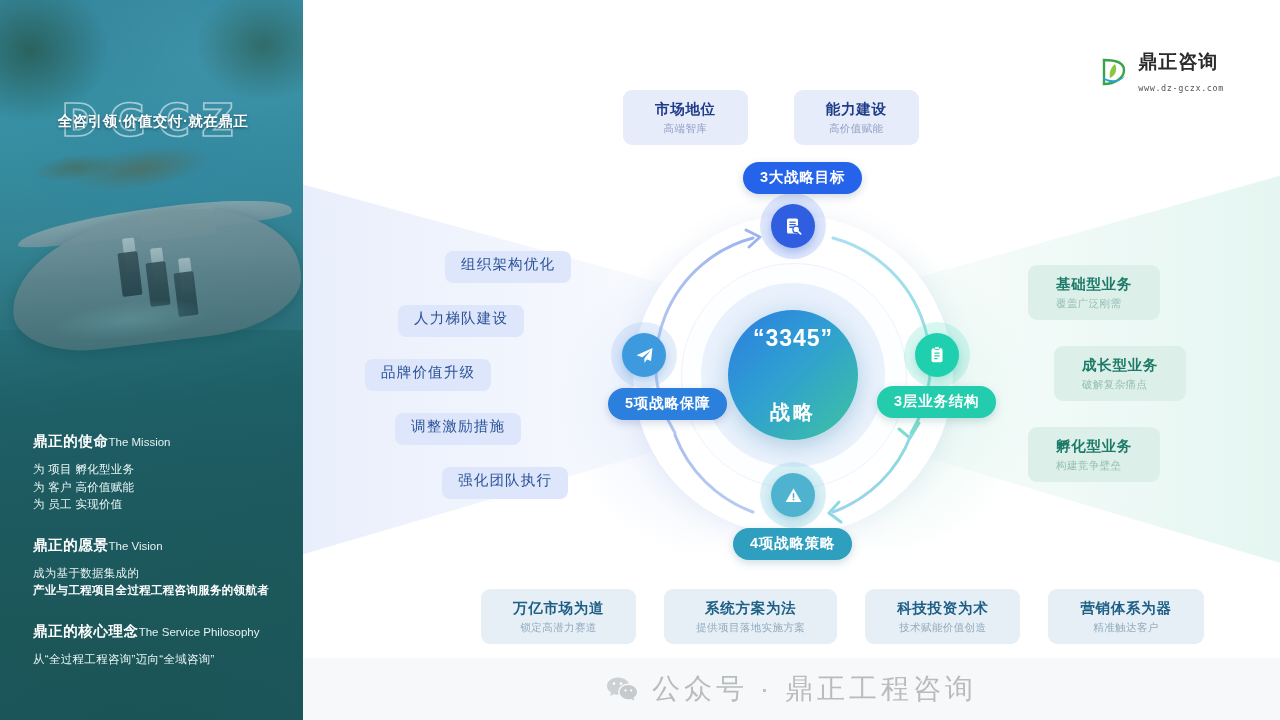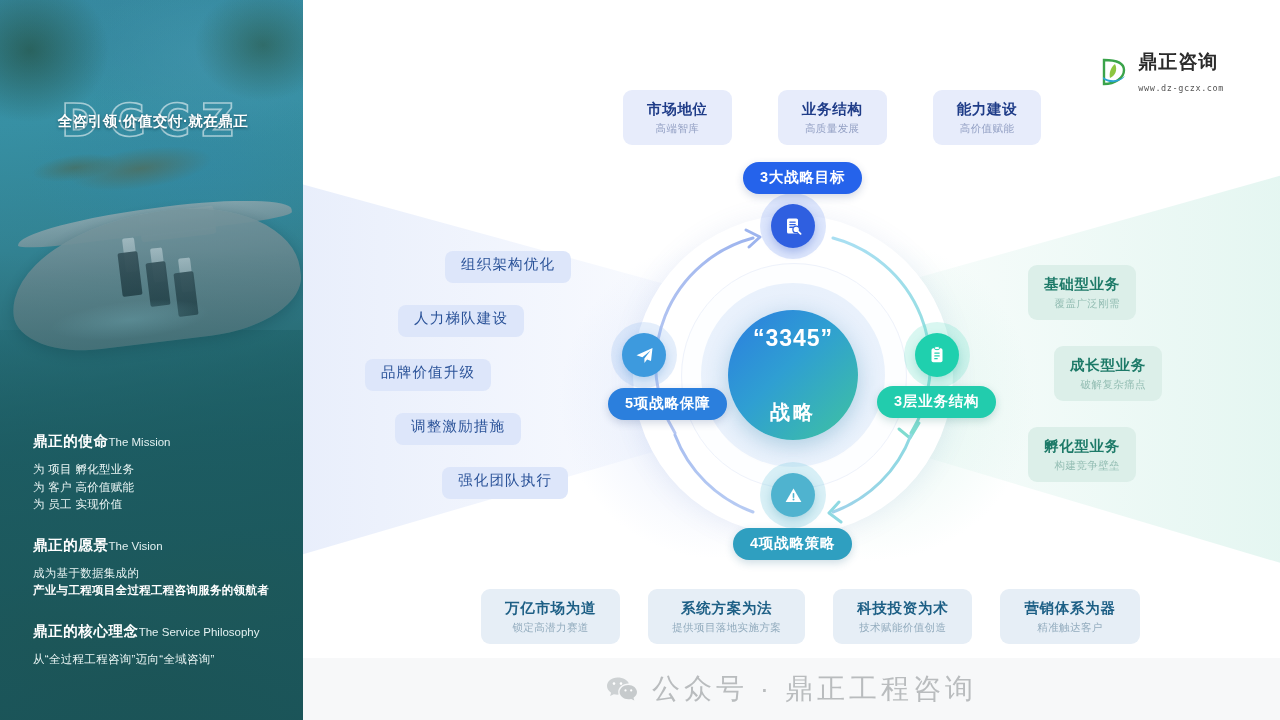--- a/index.html
+++ b/index.html
@@ -139,21 +139,21 @@
   .logo{position:absolute;right:56px;top:52px;display:flex;align-items:center;gap:9px;}
   .logo-mark{width:30px;height:30px;position:relative;}
   .logo-text{display:flex;flex-direction:column;line-height:1;gap:10px;}
   .logo-cn{font-size:19px;font-weight:bold;color:#2b2b2b;letter-spacing:1px;}
   .logo-url{font-size:8.5px;color:#555;letter-spacing:.6px;margin-top:3px;font-family:"DejaVu Sans Mono",monospace;}
 
   
   .top-row{position:absolute;left:320px;top:90px;display:flex;gap:46px;}
   .card{
     border-radius:9px;text-align:center;
-    padding:9px 24px 9px;
+    padding:9px 32px 9px;
     display:flex;flex-direction:column;align-items:center;justify-content:center;
   }
   .card-t{font-size:14.5px;font-weight:bold;letter-spacing:.7px;line-height:20px;}
   .card-s{font-size:10.5px;line-height:16px;letter-spacing:.4px;margin-top:1px;}
   .card.blue{background:#e7ecfb;}
   .card.blue .card-t{color:#1f3c88;}
   .card.blue .card-s{color:#93a0c4;}
   .card.ltblue{background:#e6eef6;}
   .card.ltblue .card-t{color:#1d5f85;}
   .card.ltblue .card-s{color:#93acbe;}
@@ -178,21 +178,21 @@
   }
   #lc0{left:142px;top:251px;}
   #lc1{left:95px;top:305px;}
   #lc2{left:62px;top:359px;}
   #lc3{left:92px;top:413px;}
   #lc4{left:139px;top:467px;text-align:center;}
 
   
   .rcard{
     position:absolute;background:#dcefe9;border-radius:9px;
-    padding:9px 16px 9px;text-align:right;white-space:nowrap;
+    padding:9px 28px 9px;text-align:left;white-space:nowrap;
   }
   .rcard .card-t{color:#1d7a68;}
   .rcard .card-s{color:#93bdb3;}
   #rc0{left:725px;top:265px;}
   #rc1{left:751px;top:346px;}
   #rc2{left:725px;top:427px;}
 
   
   .bottom-row{position:absolute;left:178px;top:589px;display:flex;gap:28px;align-items:flex-start;}
 
@@ -331,24 +331,20 @@
       <div class="logo-text">
         <span class="logo-cn">鼎正咨询</span>
         <span class="logo-url">www.dz-gczx.com</span>
       </div>
     </div>
 
     <div class="top-row">
       <div class="card blue">
         <span class="card-t">市场地位</span>
         <span class="card-s">高端智库</span>
-      </div>
-      <div class="card blue">
-        <span class="card-t">业务结构</span>
-        <span class="card-s">高质量发展</span>
       </div>
       <div class="card blue">
         <span class="card-t">能力建设</span>
         <span class="card-s">高价值赋能</span>
       </div>
     </div>
 
     <div class="lchip" id="lc0">组织架构优化</div>
     <div class="lchip" id="lc1">人力梯队建设</div>
     <div class="lchip" id="lc2">品牌价值升级</div>

